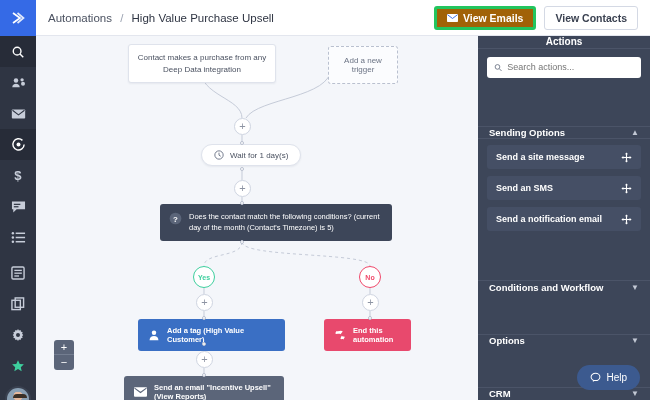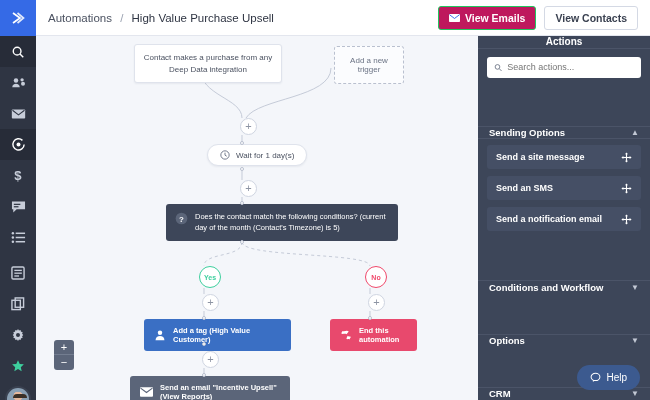--- a/index.html
+++ b/index.html
@@ -51,30 +51,30 @@
   }
   .crumb { font-size: 11.5px; color: #4a5160; white-space: nowrap; }
   .crumb .sep { color: #9aa1b0; margin: 0 5px; }
   .crumb .cur { color: #2f3543; }
   .header-spacer { flex: 1; }
   .btn {
     height: 24px; border-radius: 3px; font-size: 10.5px; font-weight: bold;
     display: inline-flex; align-items: center; gap: 5px; padding: 0 10px;
     white-space: nowrap; cursor: pointer;
   }
-  .btn-primary { background: #be185d; color: #fff; border: 1px solid #22c55e; }
+  .btn-primary { background: #a16207; color: #fff; border: 3px solid #22c55e; }
   .btn-ghost { background: #fff; color: #3a4150; border: 1px solid #d4d9e4; margin-left: 8px; }
 
   
   .canvas {
     position: absolute; left: 36px; top: 36px; right: 180px; bottom: 0;
     background: #f4f6fa; overflow: hidden;
   }
   .canvas svg.wires { position: absolute; left: 0; top: 0; }
-  .node { position: absolute; margin-left: 6px; }
+  .node { position: absolute; }
 
   .card-trigger {
     background: #fff; border: 1px solid #dfe3ec; border-radius: 3px;
     font-size: 8px; color: #4a5160; text-align: center; line-height: 1.45;
     padding: 7px 8px; box-shadow: 0 1px 2px rgba(40,50,80,.07);
   }
   .card-dashed {
     background: #fbfcfe; border: 1px dashed #b9c0cf; border-radius: 3px;
     font-size: 8px; color: #6b7policy; color: #6b7384; text-align: center;
     padding: 9px 8px;

